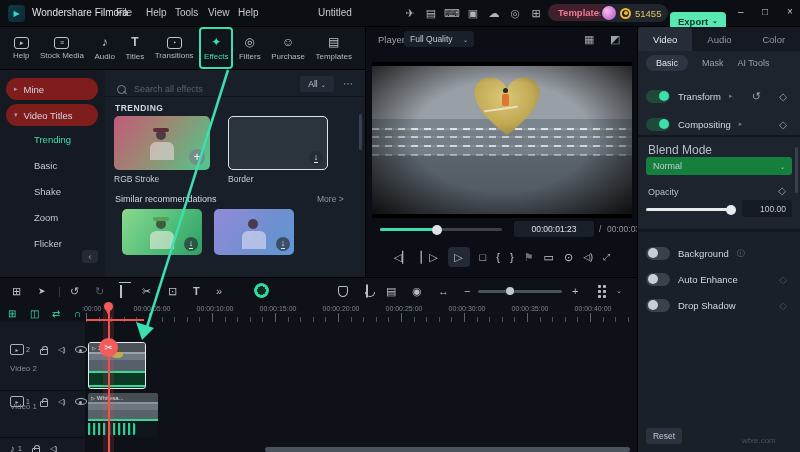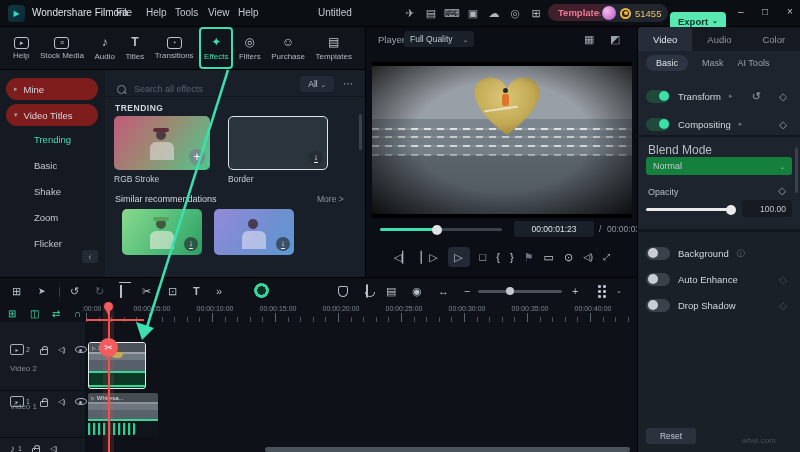--- a/index.html
+++ b/index.html
@@ -75,21 +75,21 @@
   .tog.off{background:#3a414b}
   .tog.off::after{content:"";position:absolute;left:1.5px;top:1.5px;width:10px;height:10px;border-radius:50%;background:#c9ced5}
   .prow{position:absolute;left:0;width:163px;height:26px;display:flex;align-items:center;padding-left:8px;gap:8px}
   .plabel{font-size:9.5px;color:#d3d8df}
   .kf{position:absolute;right:14px;color:#9aa2ac;font-size:10px}
   #blenddrop{position:absolute;left:8px;top:130px;width:146px;height:18px;background:#15803d;border:none;border-radius:3px;color:#c3c9d1;font-size:9px;display:flex;align-items:center;justify-content:space-between;padding:0 7px}
   #opslider{position:absolute;left:8px;top:181px;width:88px;height:3px;background:#e8eaec;border-radius:2px}
   #opknob{position:absolute;left:80px;top:-3.5px;width:10px;height:10px;border-radius:50%;background:#e8eaec}
   #opval{position:absolute;left:104px;top:173px;width:50px;height:17px;background:#141922;border-radius:3px;color:#c3c9d1;font-size:8.5px;display:flex;align-items:center;justify-content:flex-end;padding-right:6px}
   #lowerprops{position:absolute;left:0;top:202px;width:163px;height:223px;background:#1a2028;border-top:3px solid #12161d}
-  #resetbtn{position:absolute;left:8px;top:196px;width:50px;height:16px;background:#2b323e;border:none;border-radius:3px;color:#c3c9d1;font-size:8.5px}
+  #resetbtn{position:absolute;left:8px;top:196px;width:36px;height:16px;background:#2b323e;border:none;border-radius:3px;color:#c3c9d1;font-size:8.5px}
   
   #timeline{position:absolute;left:0;top:277px;width:637px;height:175px;background:#0e1218;border-top:1px solid #000}
   .tli{position:absolute;top:6px;color:#b9bfc7;font-size:11px;line-height:14px}
   .teal{color:#3ce0a8}
   .trash{position:relative;width:9px;height:10px;border:1.2px solid #b9bfc7;border-top:none;border-radius:0 0 2px 2px;margin-top:3px}
   .trash::before{content:"";position:absolute;left:-2.5px;top:-3px;width:12px;height:1.2px;background:#b9bfc7}
   .shield{width:10px;height:11px;border:1.2px solid #b9bfc7;border-radius:2px 2px 50% 50%;margin-top:2px}
   .mic{position:relative;width:5px;height:8px;border:1.2px solid #b9bfc7;border-radius:3px;margin-top:2px}
   .mic::after{content:"";position:absolute;left:-2.5px;top:7px;width:8px;height:4px;border:1.2px solid #b9bfc7;border-top:none;border-radius:0 0 5px 5px}
   .aibtn{position:absolute;top:5px;width:15px;height:15px;border-radius:50%;background:radial-gradient(circle,#0d2e24 40%,#2fd9a0 41% 70%,rgba(47,217,160,.25) 71%)}

